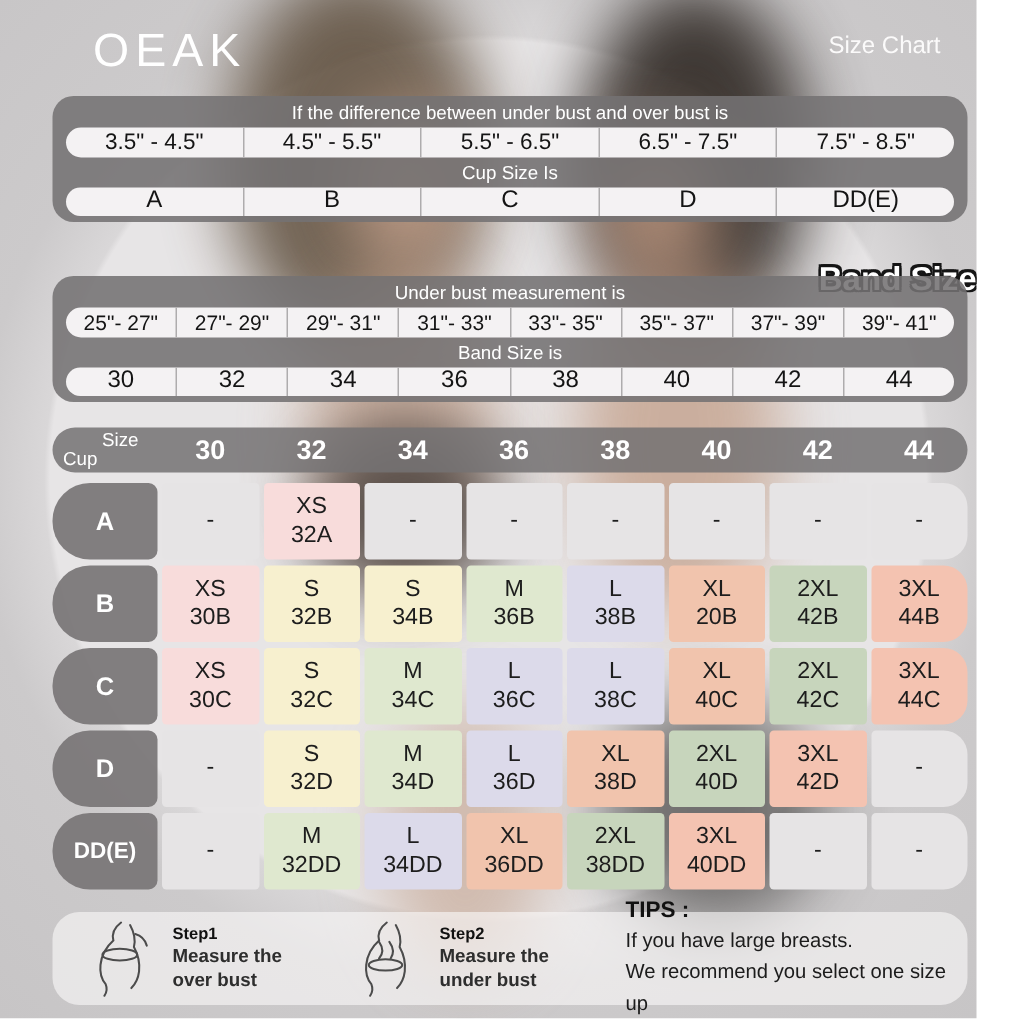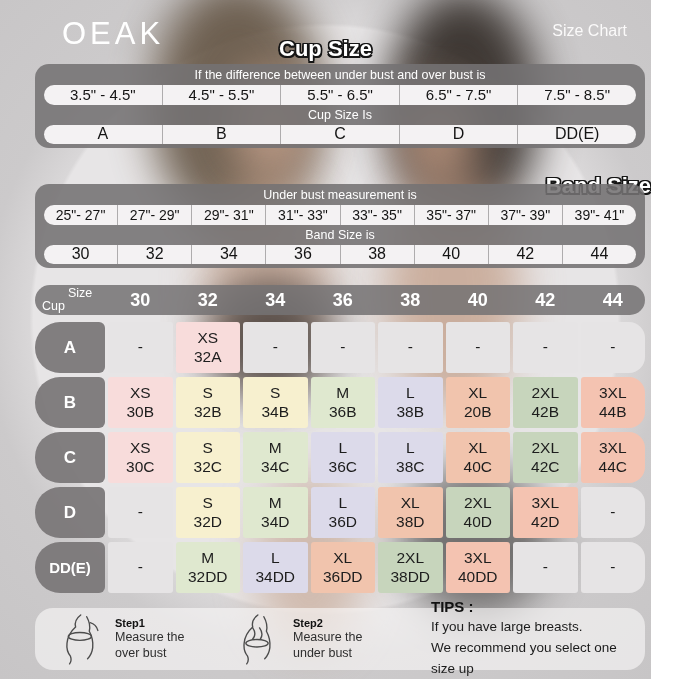--- a/index.html
+++ b/index.html
@@ -49,22 +49,22 @@
            align-items:center; justify-content:center; color:#1d1d1d;
            font-size:15.5px; font-weight:500; line-height:1.18; }
   .mrow .mcell:last-child { border-radius:3px 16px 16px 3px; }
 
   .footer { position:absolute; left:35px; top:608px; width:610px; height:62px;
             background:rgba(250,249,249,0.62); border-radius:18px;
             display:flex; align-items:center; padding:0 12px 0 20px; gap:12px; }
   .fig { flex:none; }
   .step { width:106px; flex:none; }
   .step-title { font-size:11px; font-weight:700; color:#111; margin-bottom:1px; }
-  .step-line { font-size:12.5px; color:#2e2e2e; line-height:1.25; }
-  .tips { flex:1; margin-left:20px; }
+  .step-line { font-size:12.5px; color:#2e2e2e; line-height:1.25;font-weight:bold; }
+  .tips { flex:1; margin-left:6px; }
   .tips-title { font-size:15px; font-weight:700; color:#111; margin-bottom:2px; }
   .tips-line { font-size:13.5px; color:#1c1c1c; line-height:1.55; }
 </style>
 </head>
 <body>
 
 <div class="page">
 
   <div>
     <div class="blob" style="left:150px; top:-20px; width:175px; height:250px; background:#53422f; opacity:.8;"></div>
@@ -75,21 +75,20 @@
     <div class="blob" style="left:385px; top:175px; width:135px; height:235px; background:#bf9880; opacity:.7;"></div>
     <div class="blob" style="left:205px; top:280px; width:130px; height:120px; background:#1d1b1b; opacity:.65;"></div>
     <div class="blob" style="left:400px; top:465px; width:150px; height:150px; background:#262422; opacity:.6;"></div>
     <div class="blob" style="left:255px; top:470px; width:110px; height:180px; background:#c2a08b; opacity:.6;"></div>
   </div>
 
   <div class="content">
     <div class="brand">OEAK</div>
     <div class="size-chart">Size Chart</div>
 
-    <div class="sec-title" id="cup-title">Cup Size</div>
     <div class="tbl" id="cup-table">
       <div class="tbl-head">If the  difference between under bust and over bust is</div>
       <div class="pill-row" id="cup-ranges">
           <div class="pill-cell">3.5" - 4.5"</div>
           <div class="pill-cell">4.5" - 5.5"</div>
           <div class="pill-cell">5.5" - 6.5"</div>
           <div class="pill-cell">6.5" - 7.5"</div>
           <div class="pill-cell">7.5" - 8.5"</div>
         </div>
       <div class="tbl-head">Cup Size Is</div>

